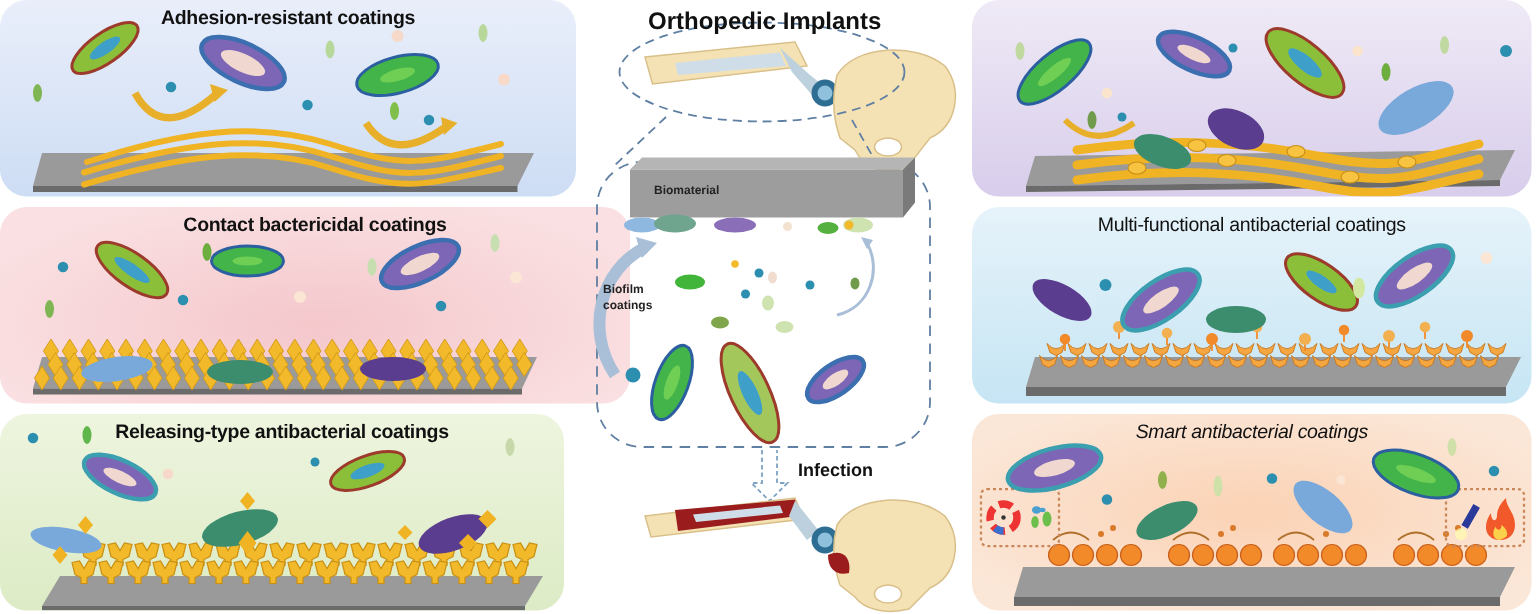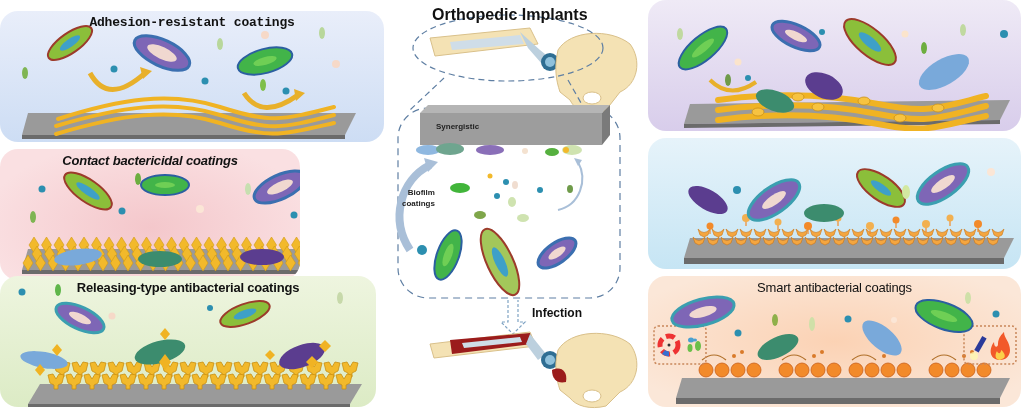--- a/index.html
+++ b/index.html
@@ -1,32 +1,32 @@
 <!DOCTYPE html>
 <html><head>
 <meta charset="utf-8">
 <style>
   html,body{margin:0;padding:0;background:#ffffff;}
   body{width:1024px;height:409px;position:relative;overflow:hidden;font-family:"Liberation Sans","DejaVu Sans",sans-serif;}
   .panel{position:absolute;border-radius:18px;overflow:hidden;}
   .panel svg{position:absolute;left:0;top:0;}
   .ptitle{position:absolute;left:0;right:0;top:4px;text-align:center;font-weight:bold;font-size:13px;color:#111;letter-spacing:-0.2px;}
   .ptitle.norm{font-weight:normal;}
-  #p1{left:0;top:11px;width:384px;height:131px;background:linear-gradient(180deg,#e9eefa 0%,#cdddf4 100%);font-family:Liberation Mono, monospace;}
-  #p2{left:0;top:149px;width:300px;height:131px;background:radial-gradient(ellipse at 50% 60%,#f4c7cb 0%,#fae0e2 80%);font-style:italic;}
+  #p1{left:0;top:0;width:384px;height:131px;background:linear-gradient(180deg,#e9eefa 0%,#cdddf4 100%);}
+  #p2{left:0;top:138px;width:420px;height:131px;background:radial-gradient(ellipse at 50% 60%,#f4c7cb 0%,#fae0e2 80%);}
   #p3{left:0;top:276px;width:376px;height:131px;background:linear-gradient(180deg,#eef5df 0%,#dcebc5 100%);text-decoration:underline;}
   #p4{left:648px;top:0;width:373px;height:131px;background:linear-gradient(180deg,#efeaf6 0%,#d8cdeb 100%);}
   #p5{left:648px;top:138px;width:373px;height:131px;background:linear-gradient(180deg,#e6f3fa 0%,#c6e5f4 100%);}
-  #p6{left:648px;top:276px;width:373px;height:131px;background:radial-gradient(ellipse at 50% 50%,#fbd2b4 0%,#fbe7d8 85%);}
+  #p6{left:648px;top:276px;width:373px;height:131px;background:radial-gradient(ellipse at 50% 50%,#fbd2b4 0%,#fbe7d8 85%);font-style:italic;}
   #center{position:absolute;left:380px;top:0;width:265px;height:409px;}
   .ctitle{position:absolute;font-weight:bold;color:#111;}
   #ortho-title{left:52px;top:6px;font-size:16px;}
   #infect-title{left:152px;top:306px;font-size:12px;}
   #bio-label{position:absolute;left:56px;top:122px;font-size:8px;font-weight:bold;color:#222;}
-  #biofilm-label{position:absolute;left:22px;top:187px;font-size:8px;font-weight:bold;color:#222;text-align:right;line-height:11px;}
+  #biofilm-label{position:absolute;left:22px;top:187px;font-size:8px;font-weight:bold;color:#222;text-align:left;line-height:11px;}
 </style>
 </head>
 <body>
 
 <div class="panel" id="p1">
   <svg width="376" height="131">
 
     <polygon points="28,102 356,102 345,124 22,124" fill="#9a9a9a"></polygon>
     <polygon points="22,124 345,124 345,128 22,128" fill="#6b6b6b"></polygon>
 
@@ -332,21 +332,21 @@
       <circle cx="170" cy="360" r="9" fill="#2f6e93"></circle>
       <circle cx="170" cy="360" r="5" fill="#8fc1dc"></circle>
     </g>
     <g>
       <path d="M178,350 C190,330 230,328 250,344 C262,360 258,384 240,392 L226,406 C210,410 196,406 190,398 L180,390 C176,378 174,366 178,350 Z" fill="#f4e2b4" stroke="#d9c08a" stroke-width="1"></path>
       <path d="M172,370 C180,366 188,370 186,382 C178,384 172,380 172,370 Z" fill="#9b1c1c"></path>
       <ellipse cx="212" cy="396" rx="9" ry="6" fill="#ffffff" stroke="#d9c08a" stroke-width="1"></ellipse>
     </g>
   </svg>
   <div class="ctitle" id="ortho-title">Orthopedic Implants</div>
-  <div id="bio-label">Synergistic</div>
+  <div id="bio-label">Biomaterial</div>
   <div id="biofilm-label">
     <div>Biofilm</div>
     <div>coatings</div>
   </div>
   <div class="ctitle" id="infect-title">Infection</div>
 </div>
 
 <div class="panel" id="p4">
   <svg width="373" height="131">
     <polygon points="42,104 362,100 352,120 36,124" fill="#9a9a9a"></polygon>
@@ -483,20 +483,21 @@
         <ellipse rx="12" ry="4" fill="#3ea0c8"></ellipse>
     </g>
     <g transform="translate(295,46) rotate(-35)">
       <ellipse rx="30" ry="13" fill="#7e66b6" stroke="#3b9fb0" stroke-width="3"></ellipse>
         <ellipse rx="14" ry="5" fill="#f0d8d0"></ellipse>
     </g>
     <circle cx="89" cy="52" r="4" fill="#2c8fb0"></circle>
     <circle cx="343" cy="34" r="4" fill="#fbe6d6"></circle>
     <ellipse cx="258" cy="54" rx="4" ry="7" fill="#d2e8a0"></ellipse>
   </svg>
+  <div class="ptitle norm">Multi-functional antibacterial coatings</div>
 </div>
 
 <div class="panel" id="p6">
   <svg width="373" height="131">
     <polygon points="34,102 362,102 352,122 28,122" fill="#9a9a9a"></polygon>
     <polygon points="28,122 352,122 352,128 28,128" fill="#6b6b6b"></polygon>
     <g id="capsules">
         <circle cx="58" cy="94" r="7" fill="#f28a2a" stroke="#c9601a" stroke-width="0.8"></circle>
         <circle cx="74" cy="94" r="7" fill="#f28a2a" stroke="#c9601a" stroke-width="0.8"></circle>
         <circle cx="90" cy="94" r="7" fill="#f28a2a" stroke="#c9601a" stroke-width="0.8"></circle>

